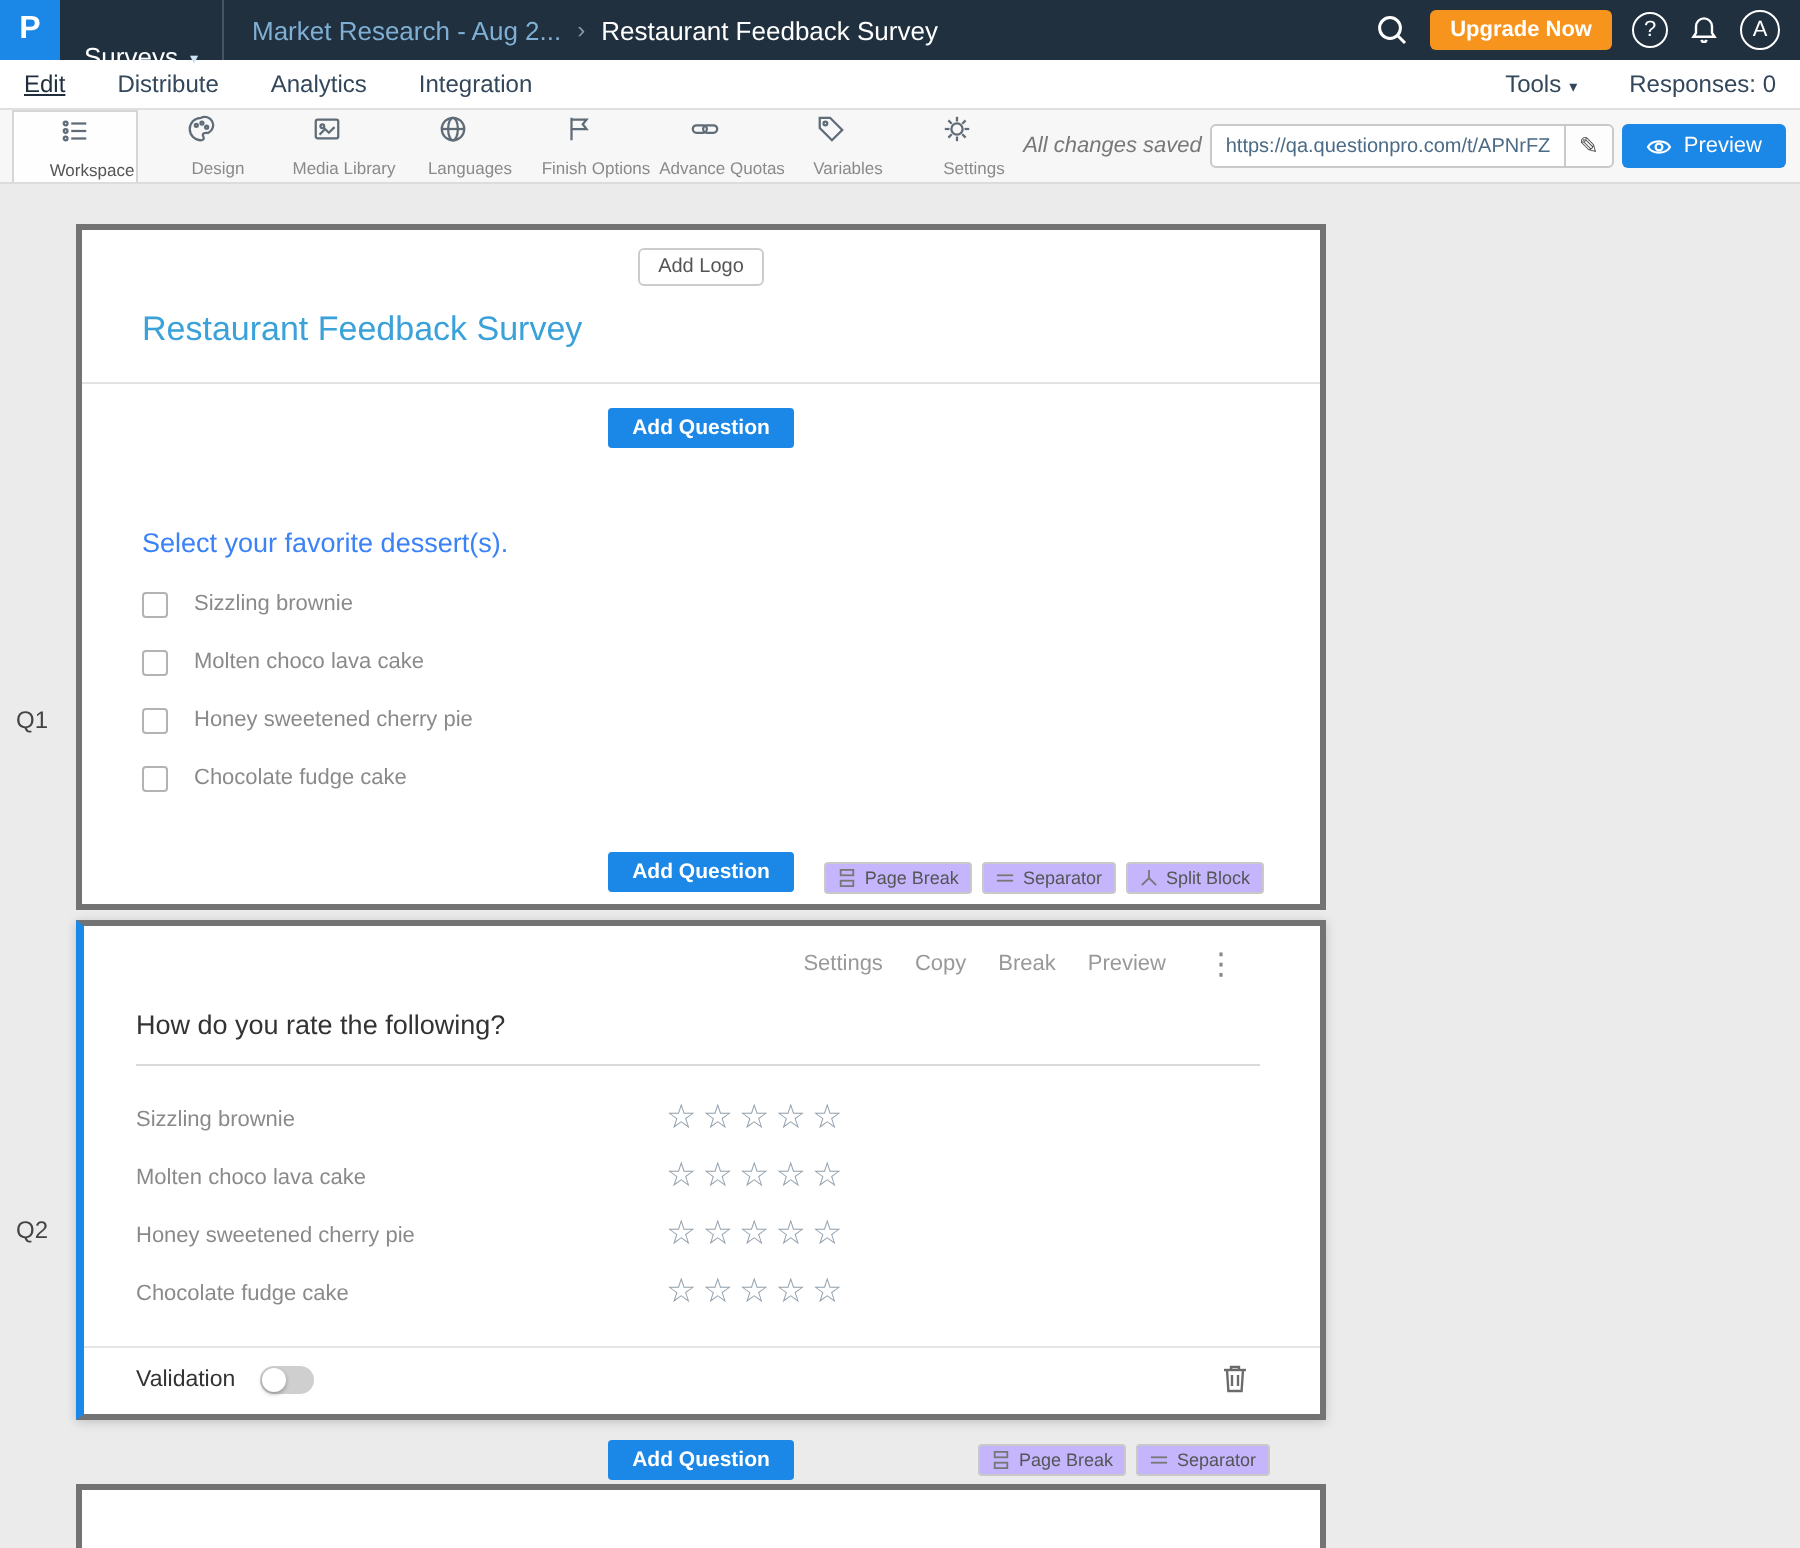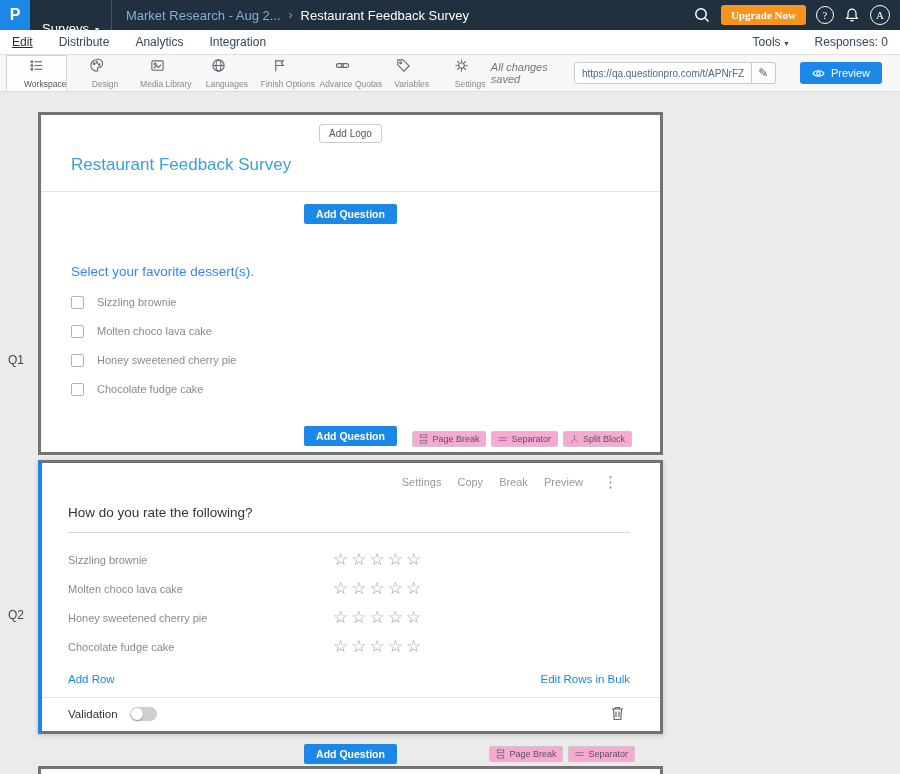--- a/index.html
+++ b/index.html
@@ -21,21 +21,21 @@
     display: flex; align-items: center; justify-content: center;
     font-weight: bold; font-size: 16px; cursor: pointer;
   }
   .surveys-menu { display: flex; align-items: center; gap: 6px; padding: 0 12px; font-size: 13px; cursor: pointer; height: 100%; margin-top: 27px; }
   .caret { font-size: 8px; color: #cfe3f5; position: relative; top: 1px; }
   .topbar-divider { width: 1px; height: 30px; background: rgba(255,255,255,0.18); }
   .breadcrumb { display: flex; align-items: center; gap: 8px; margin-left: 14px; font-size: 13px; }
   .crumb-folder { color: #7fb0d4; cursor: pointer; }
   .crumb-sep { color: #8d99a5; font-size: 12px; }
   .crumb-title { color: #ffffff; }
-  .topbar-right { margin-left: auto; display: flex; align-items: center; gap: 10px; padding-right: 10px; font-family: Liberation Serif, serif; }
+  .topbar-right { margin-left: auto; display: flex; align-items: center; gap: 10px; padding-right: 10px; }
   .icon-btn { display: flex; align-items: center; justify-content: center; cursor: pointer; }
   .upgrade-btn {
     background: #f7941d; color: #fff; border: none; font-size: 11px; font-weight: bold;
     padding: 4px 10px; border-radius: 3px; cursor: pointer; font-family: inherit;
   }
   .help-circle {
     width: 18px; height: 18px; border: 1px solid #fff; border-radius: 50%;
     font-size: 11px; display: flex; align-items: center; justify-content: center; cursor: pointer;
   }
   .avatar {
@@ -59,21 +59,21 @@
     display: flex; align-items: stretch; padding-left: 6px;
   }
   .tool-item {
     width: 63px; display: flex; flex-direction: column; align-items: center; justify-content: center;
     gap: 2px; cursor: pointer; color: #5f6b76;
   }
   .tool-item .tool-label { font-size: 8.5px; color: #8a8a8a; white-space: nowrap; margin-left: 17px; }
   .tool-item.active { background: #fefefe; border: 1px solid #d6d6d6; border-bottom: none; }
   .tool-item.active .tool-label { color: #555; }
   .tool-item svg { stroke: #5f6b76; fill: none; stroke-width: 1.2; }
-  .toolbar-right { margin-left: auto; display: flex; align-items: center; gap: 24px; padding-right: 18px; }
+  .toolbar-right { margin-left: auto; display: flex; align-items: center; gap: 4px; padding-right: 7px; }
   .saved-status { font-style: italic; font-size: 11px; color: #777; }
   .url-group { display: flex; align-items: stretch; height: 22px; }
   .url-input {
     width: 178px; border: 1px solid #c9c9c9; border-radius: 3px 0 0 3px; background: #fff;
     font-size: 10px; color: #4a6a85; padding: 0 7px; font-family: inherit; outline: none;
   }
   .pencil-btn {
     width: 24px; border: 1px solid #c9c9c9; border-left: none; border-radius: 0 3px 3px 0;
     background: #fdfdfd; color: #555; font-size: 12px; display: flex; align-items: center; justify-content: center; cursor: pointer;
   }
@@ -107,21 +107,21 @@
   .option-row { display: flex; align-items: center; gap: 13px; margin-bottom: 15px; height: 14px; }
   .checkbox {
     width: 13px; height: 13px; border: 1px solid #b3b3b3; border-radius: 2px; background: #fff;
     display: inline-block; cursor: pointer; flex: 0 0 auto;
   }
   .option-label { font-size: 11px; color: #8a8a8a; cursor: text; }
   .insert-row { display: flex; justify-content: center; position: relative; margin-top: 30px; padding-bottom: 6px; }
   .insert-row.outside { width: 625px; margin: 10px 0 0 38px; padding-bottom: 0; }
   .insert-buttons { position: absolute; right: 28px; top: 50%; transform: translateY(-50%); display: flex; gap: 5px; }
   .mini-btn {
-    display: inline-flex; align-items: center; gap: 4px; background: #f9a8d4; border: 1px solid #c9c9c9;
+    display: inline-flex; align-items: center; gap: 4px; background: #c4b5fd; border: 1px solid #c9c9c9;
     border-radius: 2px; font-size: 9px; color: #555; padding: 2px 6px; cursor: pointer; font-family: inherit;
   }
   .mini-btn svg { stroke: #777; fill: none; stroke-width: 1; }
   
   .card.selected {
     border-left: 4px solid #1b87e6; margin-top: 5px;
     box-shadow: 0 1px 5px rgba(0,0,0,0.18);
     padding: 0 30px 0 26px;
   }
   .q2-toolbar {
@@ -394,24 +394,20 @@
       </div>
       <div class="rating-row">
         <span class="row-label">Honey sweetened cherry pie</span>
         <span class="stars">☆☆☆☆☆</span>
       </div>
       <div class="rating-row">
         <span class="row-label">Chocolate fudge cake</span>
         <span class="stars">☆☆☆☆☆</span>
       </div>
     </div>
-    <div class="links-row">
-      <a>Add Row</a>
-      <a>Edit Rows in Bulk</a>
-    </div>
     <hr class="card2-divider">
     <div class="validation-row">
       <span class="validation-label">Validation</span>
       <div class="toggle">
           <div class="knob"></div>
         </div>
       <span class="trash">
         <svg width="13" height="15" viewBox="0 0 13 15">
             <line x1="1" y1="3" x2="12" y2="3"></line>
             <path d="M4.5 3 V1.5 h4 V3"></path>

